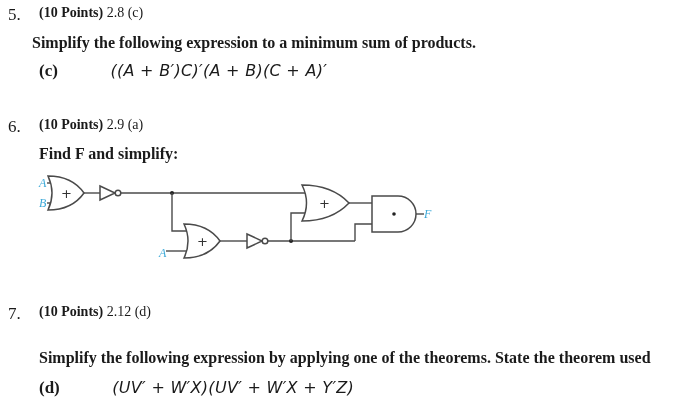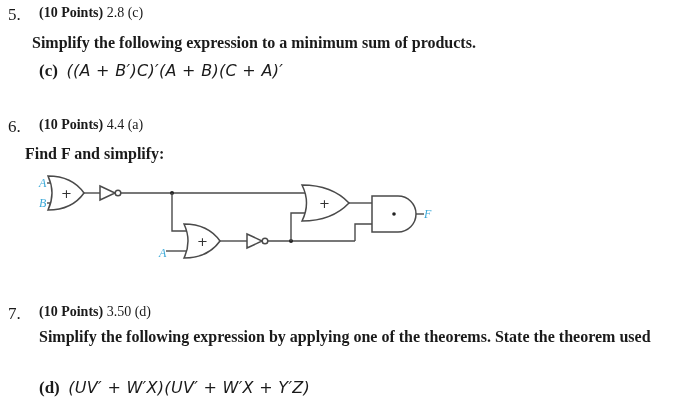--- a/index.html
+++ b/index.html
@@ -5,41 +5,41 @@
   html, body { margin: 0; padding: 0; background: #ffffff; }
   body { width: 700px; height: 404px; position: relative; overflow: hidden;
          font-family: "Liberation Serif", "DejaVu Serif", serif; color: #1a1a1a; }
   .abs { position: absolute; white-space: nowrap; }
   .num { font-size: 17px; }
   .hdr { font-size: 14px; }
   .hdr b { font-weight: bold; }
   .instr { font-size: 16px; font-weight: bold; }
   .expr { font-size: 17px; }
   .expr .lbl { font-weight: bold; font-family: "Liberation Serif", serif; }
-  .expr .math { font-family: "DejaVu Sans", sans-serif; font-style: italic; font-size: 16px; letter-spacing: 0.3px; }
+  .expr .math { font-family: "DejaVu Sans", sans-serif; font-style: italic; font-size: 16px; letter-spacing: 0.3px; margin-left: 44px; }
   svg { position: absolute; left: 0; top: 0; }
   .wire { stroke: #4a4a4a; stroke-width: 1.4; fill: none; }
   .gate { stroke: #4a4a4a; stroke-width: 1.5; fill: #ffffff; }
   .sig { font-family: "Liberation Serif", serif; font-style: italic; font-size: 12px; fill: #3aa8d8; }
   .sym { font-family: "DejaVu Sans", sans-serif; font-size: 13px; fill: #333; }
 </style>
 </head>
 <body>
 
 <div>
   <span class="abs num" style="left:8px; top:5px;">5.</span>
   <span class="abs hdr" style="left:39px; top:5px;"><b>(10 Points)</b> <span>2.8 (c)</span></span>
   <span class="abs instr" style="left:32px; top:34px;">Simplify the following expression to a minimum sum of products.</span>
   <span class="abs expr" style="left:39px; top:61px;"><span class="lbl">(c)</span>&nbsp; <span class="math">((A + B′)C)′(A + B)(C + A)′</span></span>
 </div>
 
 <div>
   <span class="abs num" style="left:8px; top:117px;">6.</span>
-  <span class="abs hdr" style="left:39px; top:117px;"><b>(10 Points)</b> <span>4.4 (a)</span></span>
-  <span class="abs instr" style="left:25px; top:145px;">Find F and simplify:</span>
+  <span class="abs hdr" style="left:39px; top:117px;"><b>(10 Points)</b> <span>2.9 (a)</span></span>
+  <span class="abs instr" style="left:39px; top:145px;">Find F and simplify:</span>
 </div>
 
 <svg width="700" height="404" viewBox="0 0 700 404">
 
   <text class="sig" x="39" y="187">A</text>
   <text class="sig" x="39" y="207">B</text>
   <text class="sig" x="159" y="257">A</text>
   <text class="sig" x="424" y="218">F</text>
 
   <line class="wire" x1="47" y1="183" x2="54" y2="183"></line>
@@ -87,16 +87,16 @@
 
   <g>
     <path class="gate" d="M372,196 L398,196 A18,18 0 0 1 398,232 L372,232 Z"></path>
     <circle cx="394" cy="214" r="1.8" fill="#222"></circle>
   </g>
   <line class="wire" x1="416" y1="214" x2="424" y2="214"></line>
 </svg>
 
 <div>
   <span class="abs num" style="left:8px; top:304px;">7.</span>
-  <span class="abs hdr" style="left:39px; top:304px;"><b>(10 Points)</b> <span>3.50 (d)</span></span>
-  <span class="abs instr" style="left:39px; top:328px;">Simplify the following expression by applying one of the theorems. State the theorem used</span>
+  <span class="abs hdr" style="left:39px; top:304px;"><b>(10 Points)</b> <span>2.12 (d)</span></span>
+  <span class="abs instr" style="left:39px; top:349px;">Simplify the following expression by applying one of the theorems. State the theorem used</span>
   <span class="abs expr" style="left:39px; top:378px;"><span class="lbl">(d)</span>&nbsp; <span class="math">(UV′ + W′X)(UV′ + W′X + Y′Z)</span></span>
 </div>
 
 </body></html>

